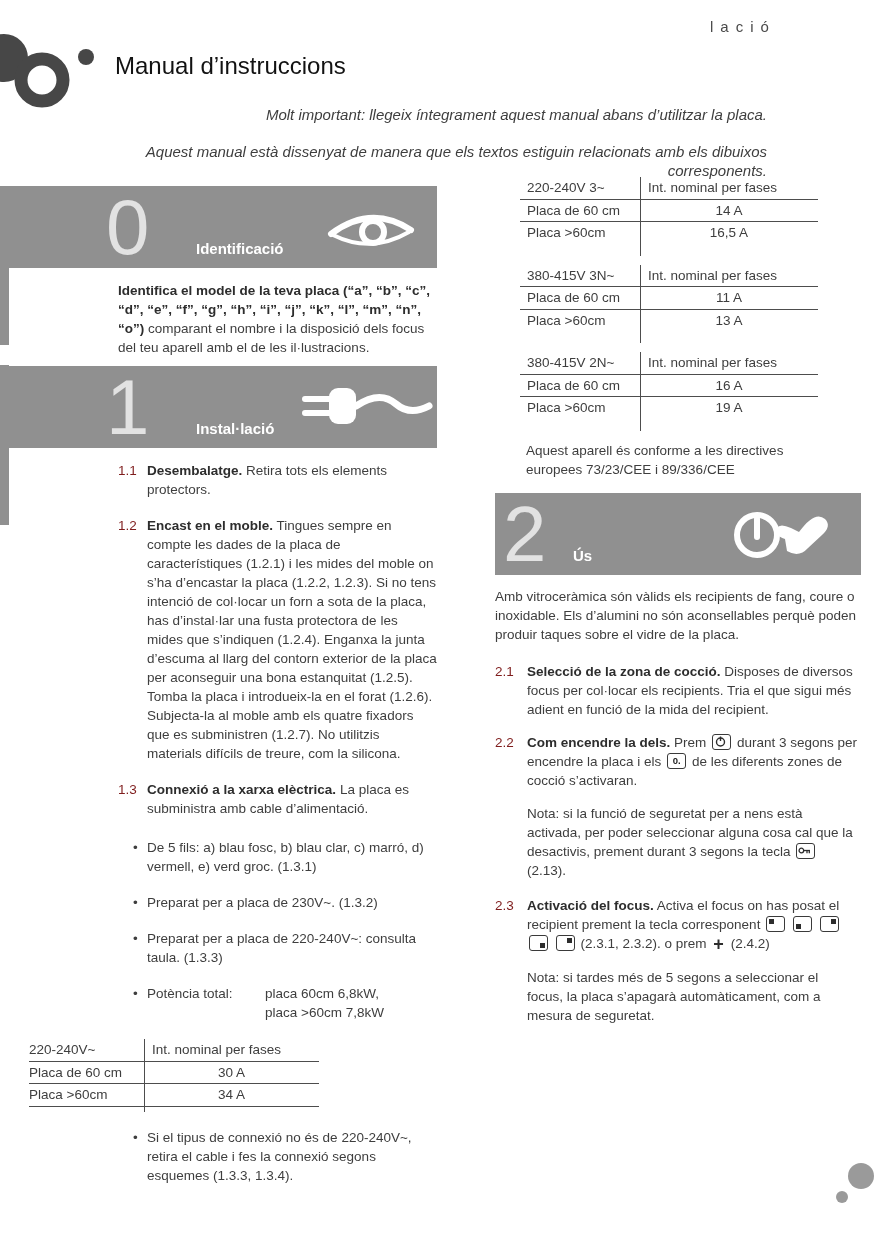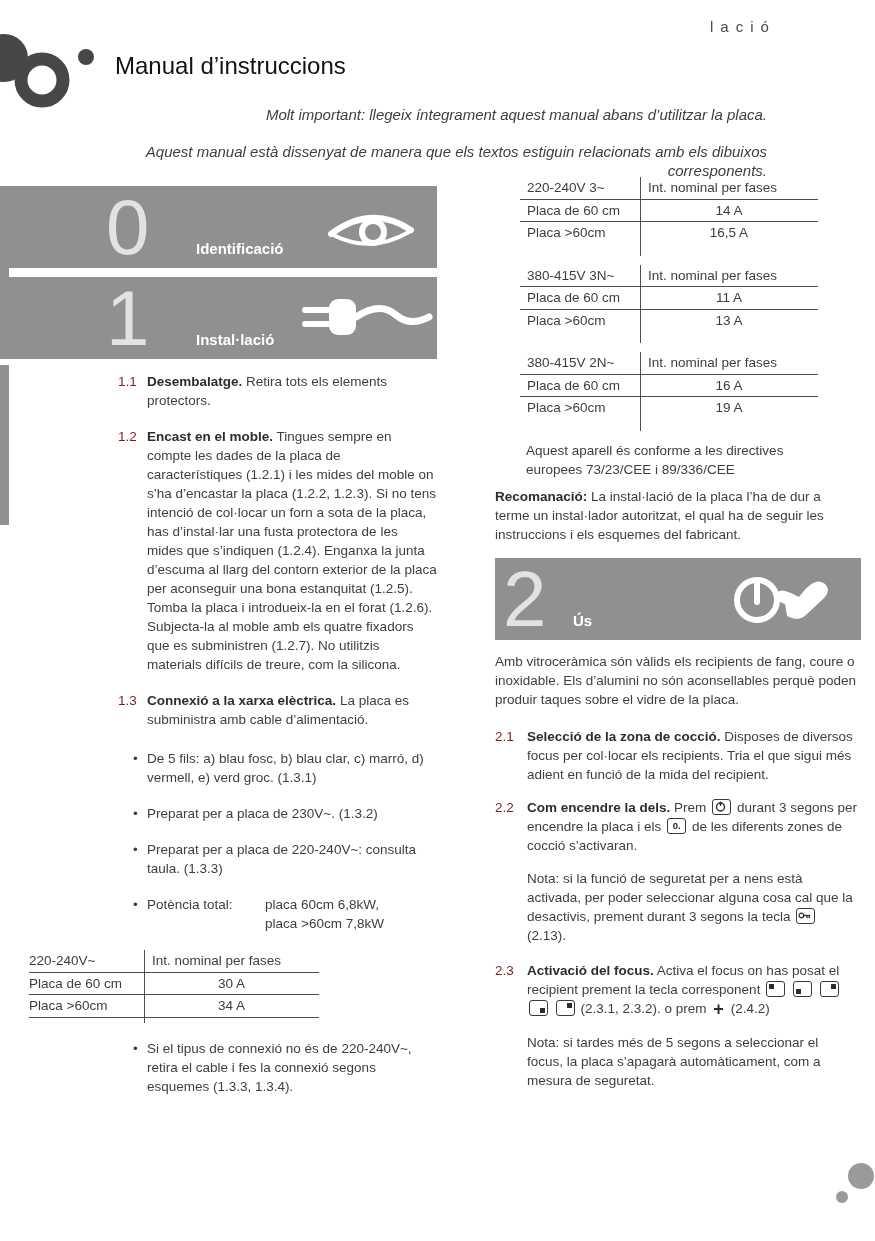--- a/index.html
+++ b/index.html
@@ -109,20 +109,24 @@
     <div class="banner">
       <div class="bnum">0</div>
       <div class="blabel">Identificació</div>
       <svg class="bicon" style="right:14px;top:12px;" width="104" height="58" viewBox="0 0 104 58">
         <path d="M12 36 Q52 6 92 32" stroke="#fff" stroke-width="6" fill="none" stroke-linecap="round"></path>
         <path d="M14 37 Q52 56 90 34" stroke="#fff" stroke-width="4" fill="none" stroke-linecap="round"></path>
         <circle cx="54" cy="34" r="11" fill="none" stroke="#fff" stroke-width="6"></circle>
       </svg>
     </div>
 
+    <p class="s0para txt">
+      <span class="b">Identifica el model de la teva placa (“a”, “b”, “c”, “d”, “e”, “f”, “g”, “h”, “i”, “j”, “k”, “l”, “m”, “n”, “o”)</span>
+      <span>comparant el nombre i la disposició dels focus del teu aparell amb el de les il·lustracions.</span>
+    </p>
 
     <div class="banner banner-1">
       <div class="bnum">1</div>
       <div class="blabel">Instal·lació</div>
       <svg class="bicon" style="right:4px;top:14px;" width="132" height="54" viewBox="0 0 132 54">
         <path d="M4 19 H30 M4 33 H30" stroke="#fff" stroke-width="6" stroke-linecap="round"></path>
         <rect x="28" y="8" width="27" height="36" rx="9" fill="#fff"></rect>
         <path d="M55 26 q24 -16 40 -2 q14 12 33 2" stroke="#fff" stroke-width="7" fill="none" stroke-linecap="round"></path>
       </svg>
     </div>
@@ -243,24 +247,20 @@
         <div class="c2">16 A</div>
       </div>
       <div class="trow">
         <div class="c1">Placa &gt;60cm</div>
         <div class="c2">19 A</div>
       </div>
     </div>
 
     <p class="directives txt">Aquest aparell és conforme a les directives europees 73/23/CEE i 89/336/CEE</p>
 
-    <p class="recom txt">
-      <span class="b">Recomanació:</span>
-      <span>La instal·lació de la placa l’ha de dur a terme un instal·lador autoritzat, el qual ha de seguir les instruccions i els esquemes del fabricant.</span>
-    </p>
 
     <div class="banner banner2 banner-2">
       <div class="bnum">2</div>
       <div class="blabel">Ús</div>
       <svg class="bicon" style="right:14px;top:6px;" width="122" height="72" viewBox="0 0 122 72">
         <circle cx="32" cy="36" r="20" fill="none" stroke="#fff" stroke-width="6"></circle>
         <line x1="32" y1="20" x2="32" y2="38" stroke="#fff" stroke-width="6" stroke-linecap="round"></line>
         <path d="M60 40 q-12 -4 -8 -11 q3 -5 14 0 l8 4 q16 -22 26 -13 q7 7 -3 16 l-14 13 q-9 10 -21 3 z" fill="#fff"></path>
       </svg>
     </div>

